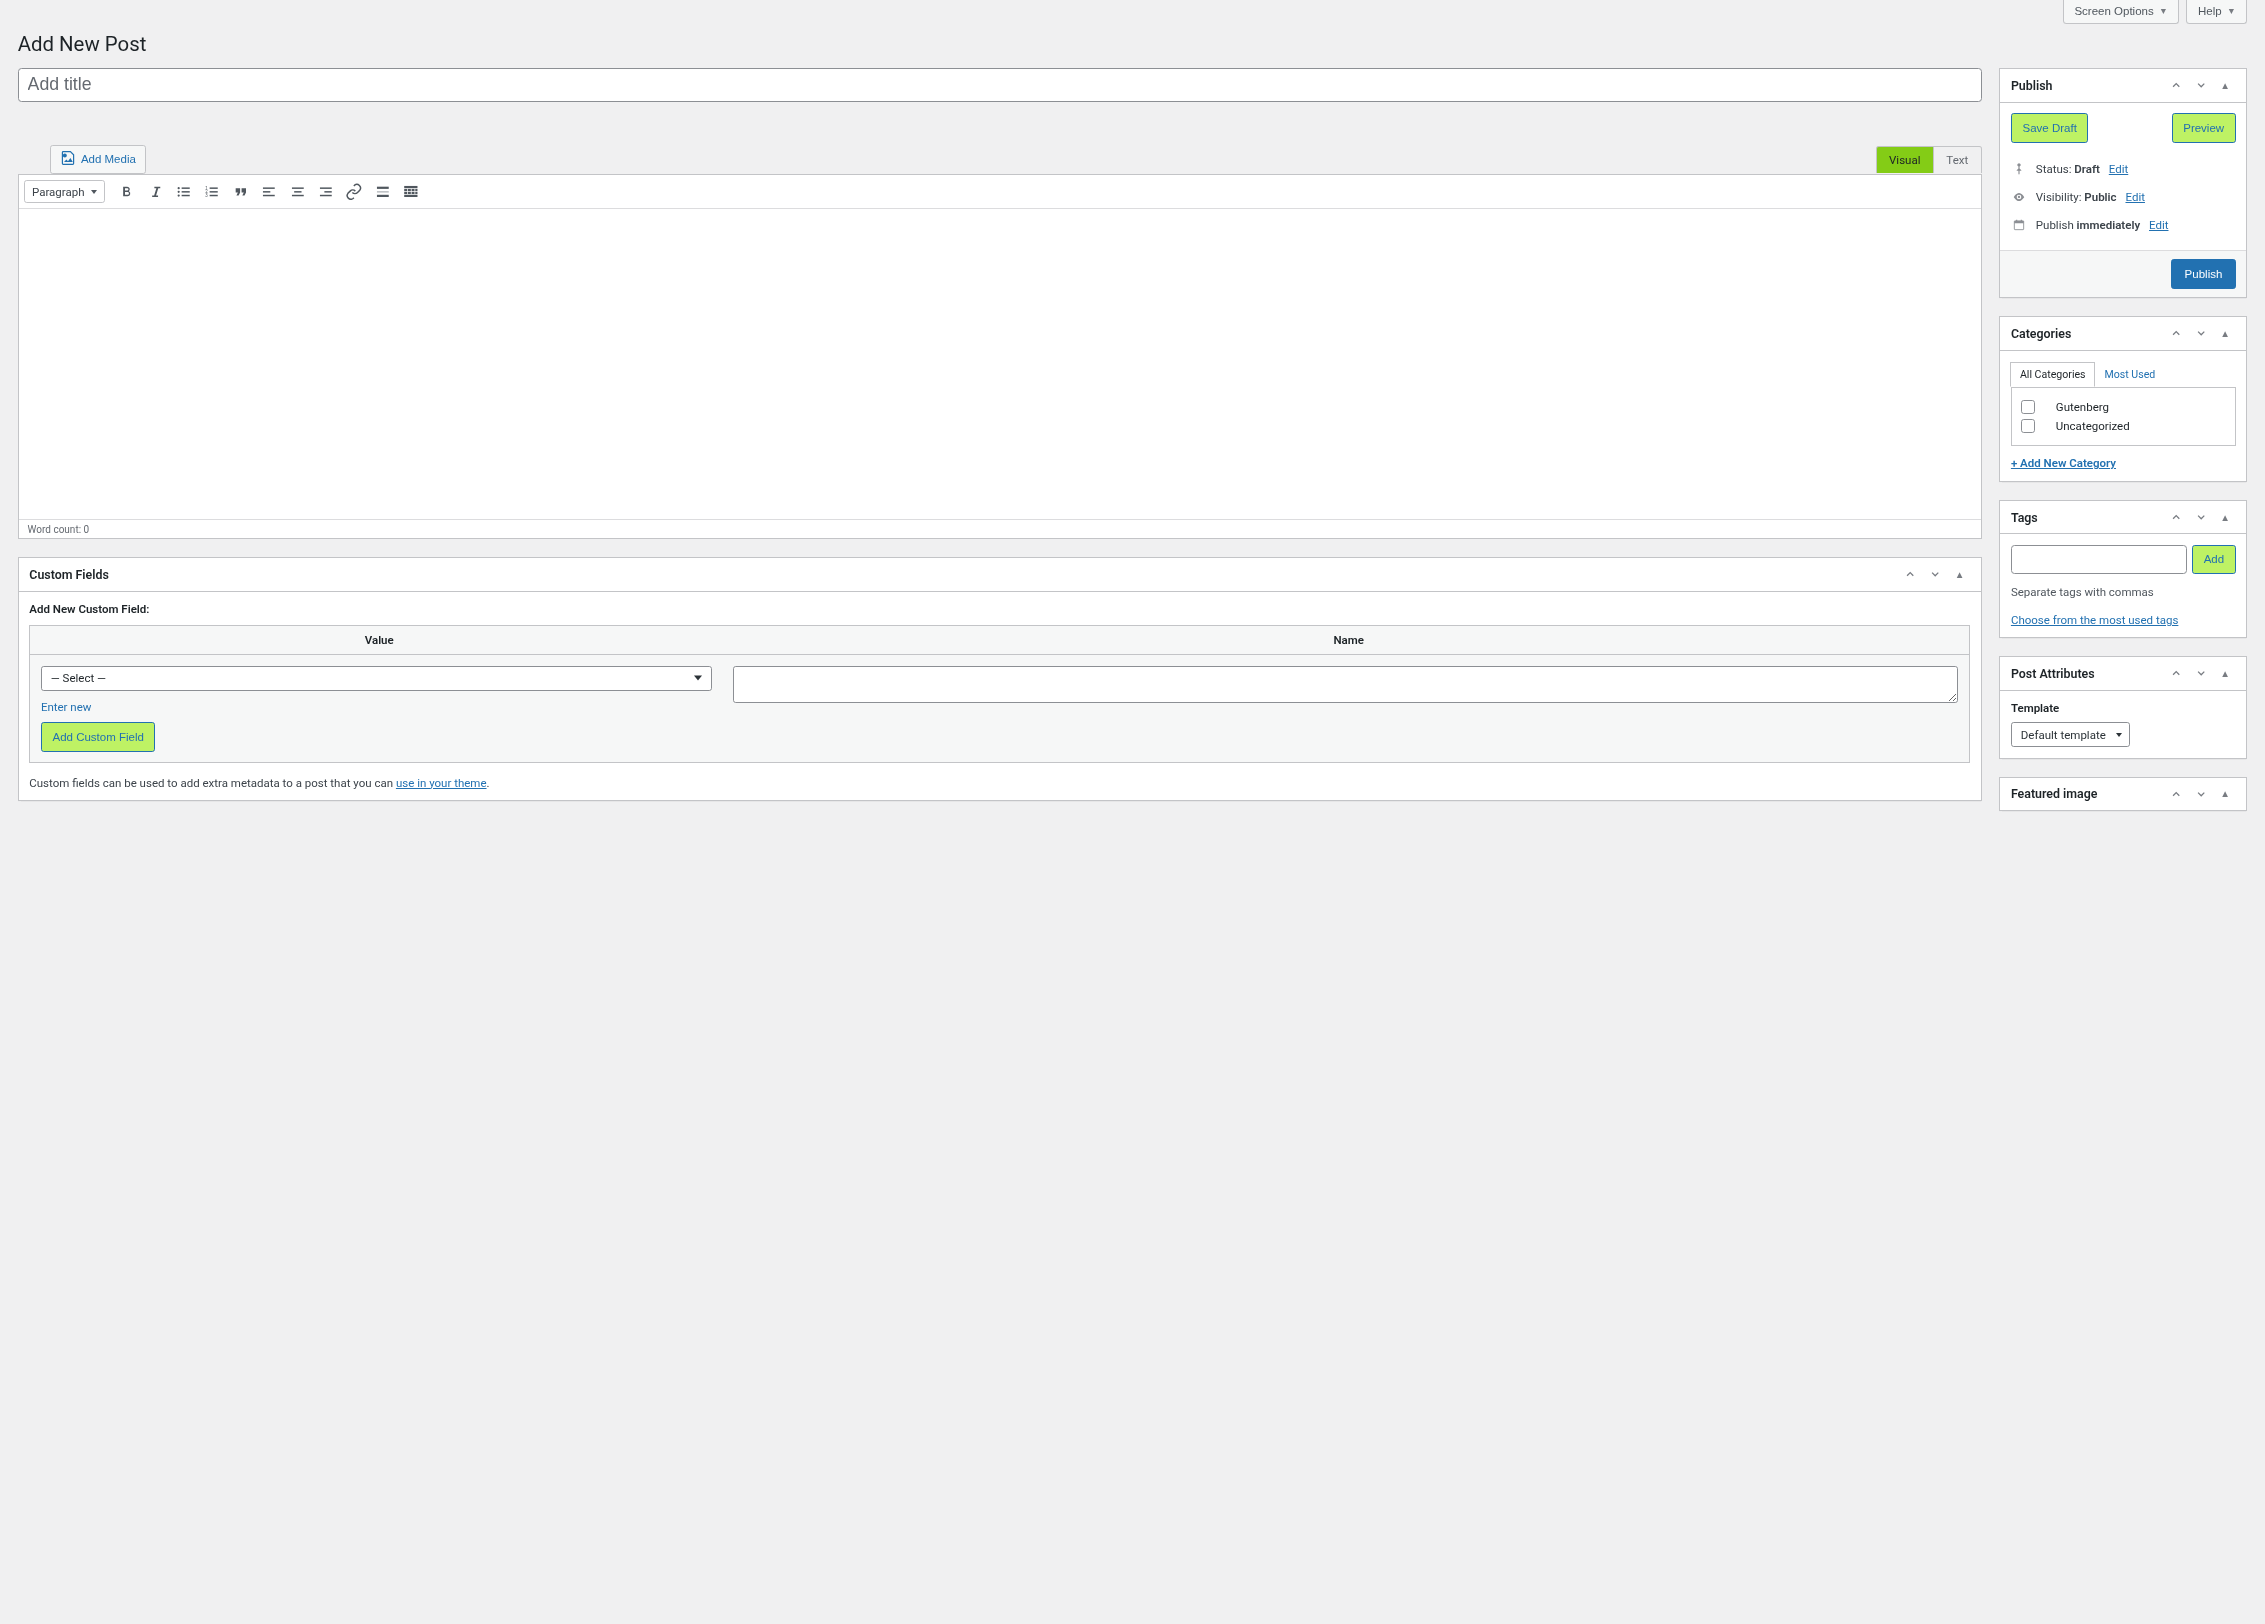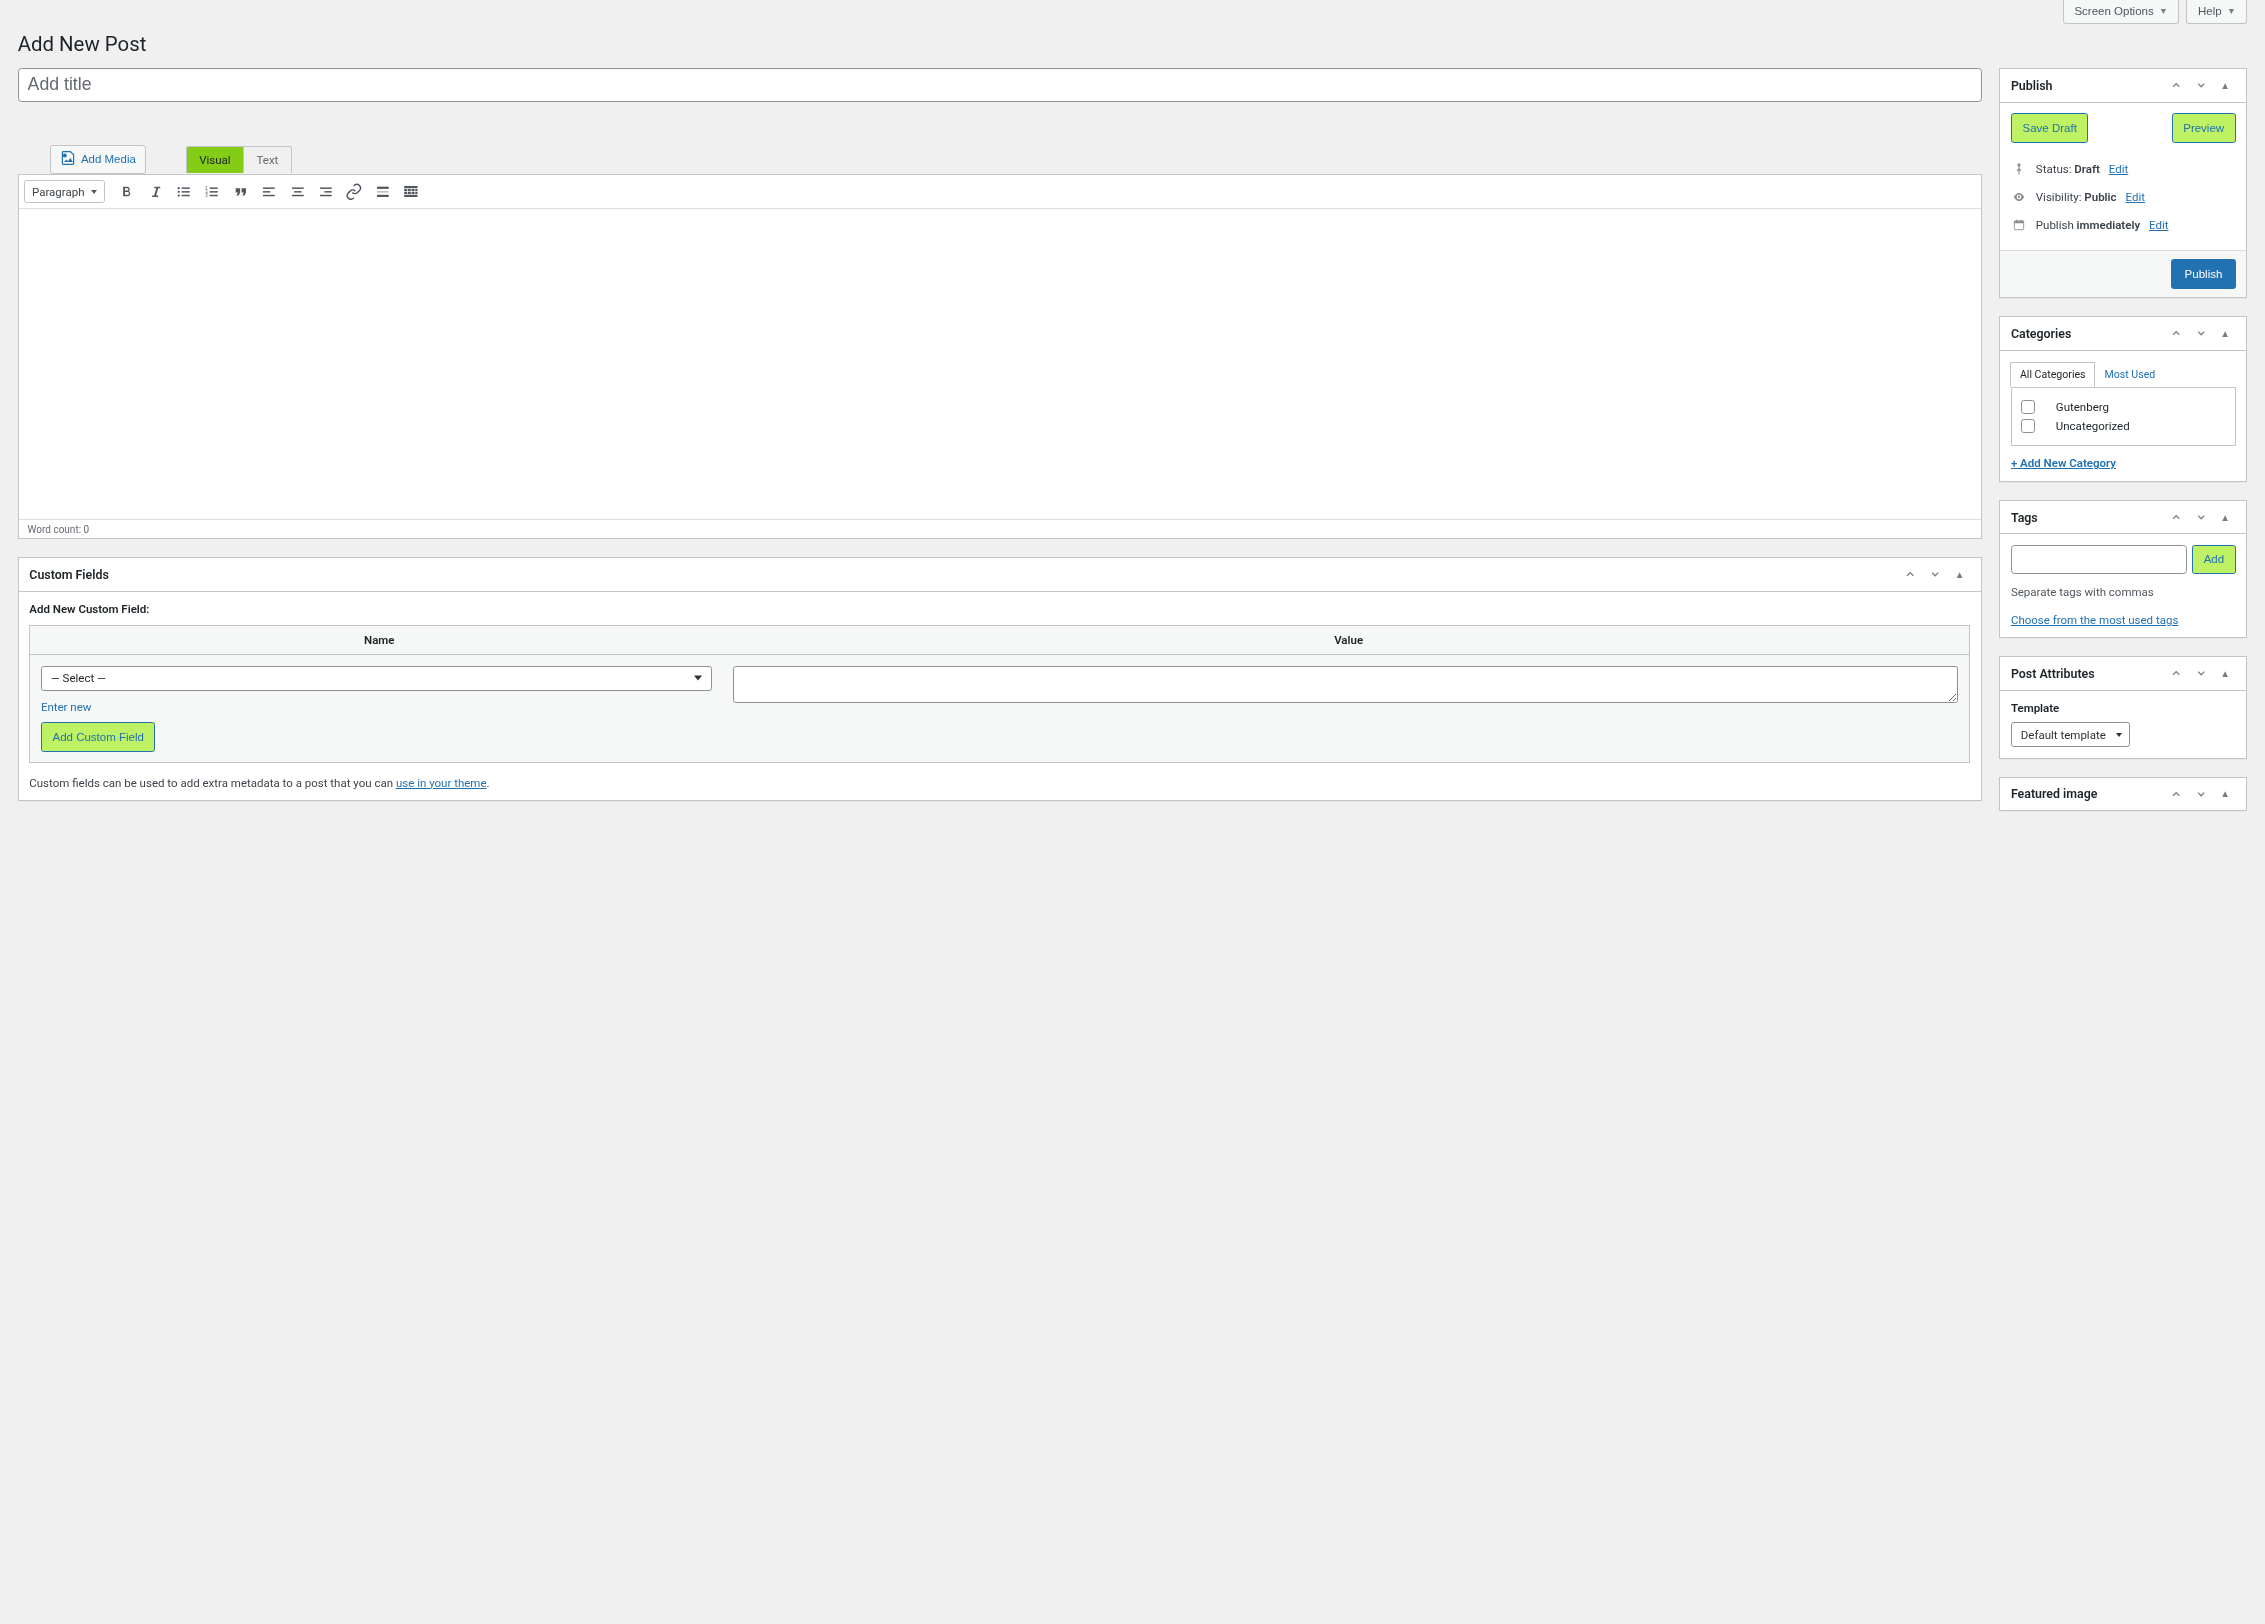--- a/index.html
+++ b/index.html
@@ -38,21 +38,21 @@
   font-size: 17.7px;
   color: #50575e;
   border: 0.9px solid #8c8f94;
   border-radius: 3.5px;
   background: #fff;
   outline: none;
 }
 .title-box input::placeholder { color: #646970; }
 
 
-.editor-tools { display: flex; align-items: center; margin-top: 43px; padding-left: 32px; }
+.editor-tools { display: flex; align-items: center; justify-content: space-between; margin-top: 43px; padding-left: 32px; }
 .add-media-btn {
   background: #f6f7f7;
   border: 0.9px solid #c3c4c7;
   border-radius: 2.7px;
   padding: 4.4px 8.9px;
   font-size: 11.5px;
   color: #2271b1;
   cursor: pointer;
   display: inline-flex;
   align-items: center;
@@ -421,22 +421,22 @@
                 <path d="M6 9l6 6 6-6"></path>
               </svg>
             </span>
         <span>▲</span>
       </div>
     </div>
     <div class="postbox-inside">
       <div class="cf-heading">Add New Custom Field:</div>
       <div class="cf-table">
         <div class="cf-thead">
+          <div>Value</div>
           <div>Name</div>
-          <div>Value</div>
         </div>
         <div class="cf-tbody">
           <div class="cf-name-col">
             <div class="cf-select">
               <span>— Select —</span>
             </div>
             <span class="enter-new">Enter new</span>
             <div><button class="button add-cf-btn">Add Custom Field</button></div>
           </div>
           <div class="cf-val-col">

